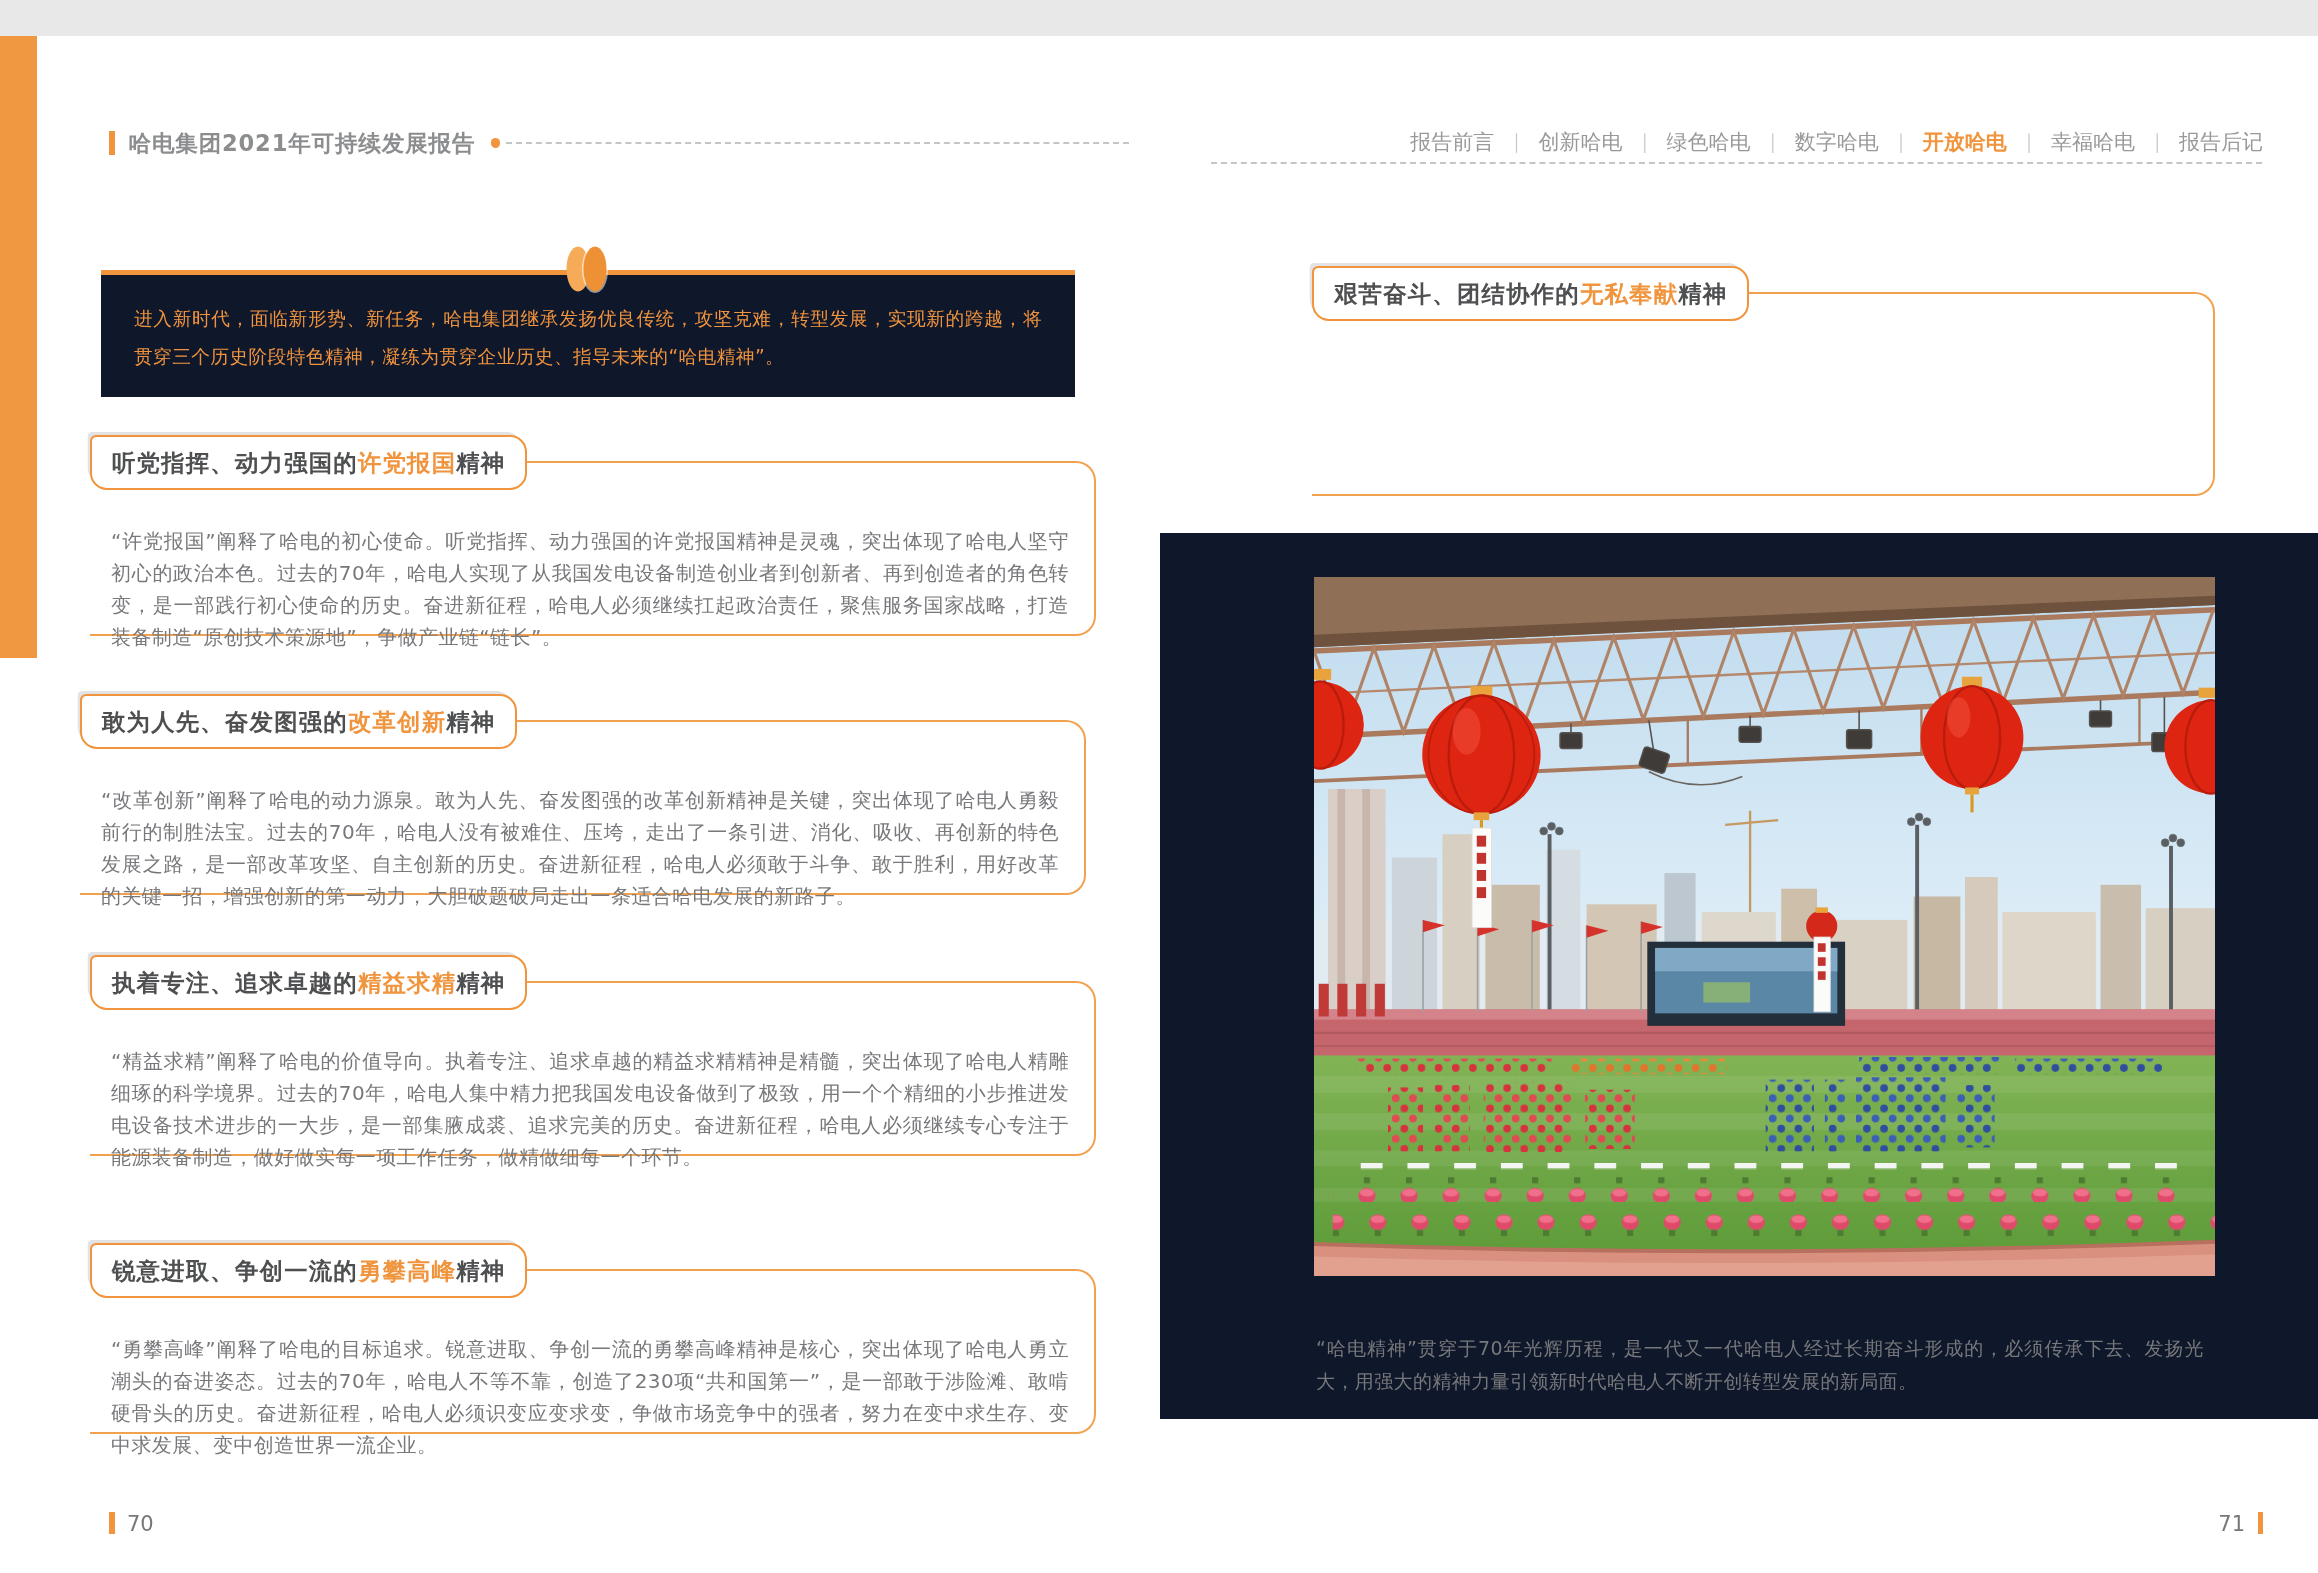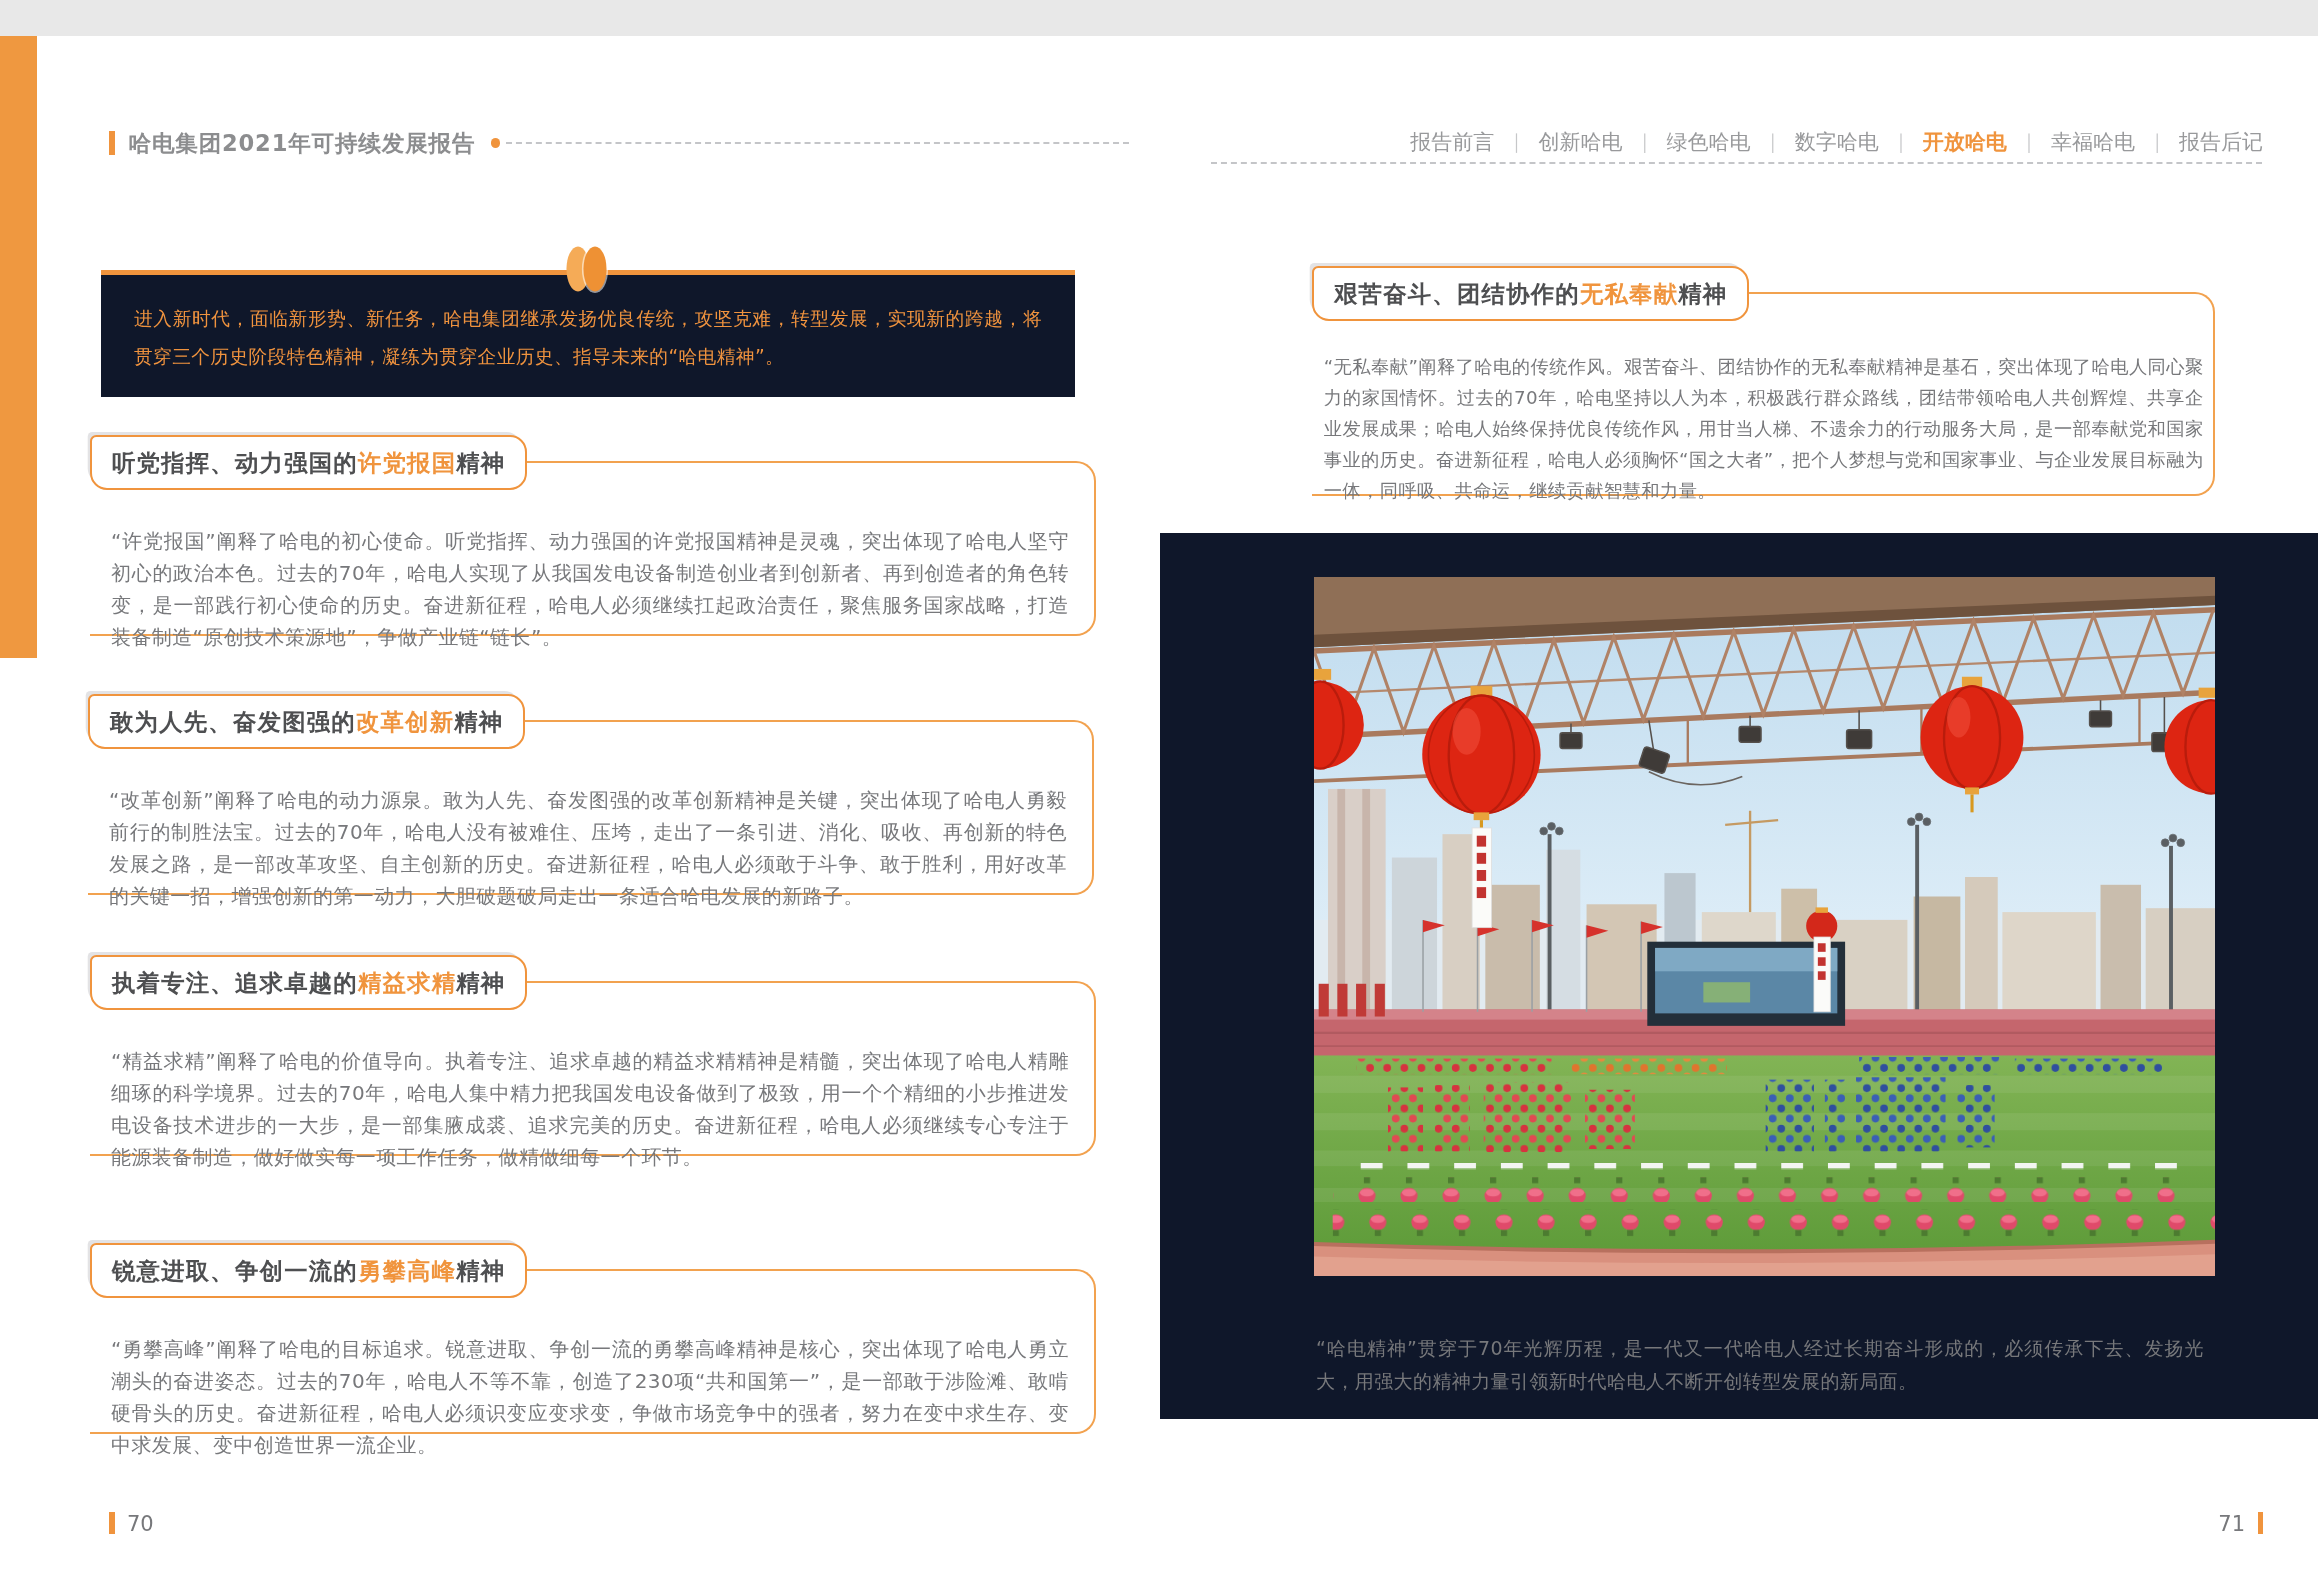--- a/index.html
+++ b/index.html
@@ -92,21 +92,21 @@
   <section class="sec" style="left:90px;top:399px;width:1006px;height:201px">
     <div class="sec-frame"></div>
     <div class="sec-titlebox">
         <span>听党指挥、动力强国的</span>
         <span class="hl">许党报国</span>
         <span>精神</span>
       </div>
     <p class="sec-body" style="width:958px">“许党报国”阐释了哈电的初心使命。听党指挥、动力强国的许党报国精神是灵魂，突出体现了哈电人坚守初心的政治本色。过去的70年，哈电人实现了从我国发电设备制造创业者到创新者、再到创造者的角色转变，是一部践行初心使命的历史。奋进新征程，哈电人必须继续扛起政治责任，聚焦服务国家战略，打造装备制造“原创技术策源地”，争做产业链“链长”。</p>
   </section>
 
-  <section class="sec" style="left:88px;top:658px;width:1006px;height:201px">
+  <section class="sec" style="left:80px;top:658px;width:1006px;height:201px">
     <div class="sec-frame"></div>
     <div class="sec-titlebox">
         <span>敢为人先、奋发图强的</span>
         <span class="hl">改革创新</span>
         <span>精神</span>
       </div>
     <p class="sec-body" style="width:958px">“改革创新”阐释了哈电的动力源泉。敢为人先、奋发图强的改革创新精神是关键，突出体现了哈电人勇毅前行的制胜法宝。过去的70年，哈电人没有被难住、压垮，走出了一条引进、消化、吸收、再创新的特色发展之路，是一部改革攻坚、自主创新的历史。奋进新征程，哈电人必须敢于斗争、敢于胜利，用好改革的关键一招，增强创新的第一动力，大胆破题破局走出一条适合哈电发展的新路子。</p>
   </section>
 
   <section class="sec" style="left:90px;top:919px;width:1006px;height:201px">
@@ -129,21 +129,20 @@
     <p class="sec-body" style="width:958px">“勇攀高峰”阐释了哈电的目标追求。锐意进取、争创一流的勇攀高峰精神是核心，突出体现了哈电人勇立潮头的奋进姿态。过去的70年，哈电人不等不靠，创造了230项“共和国第一”，是一部敢于涉险滩、敢啃硬骨头的历史。奋进新征程，哈电人必须识变应变求变，争做市场竞争中的强者，努力在变中求生存、变中求发展、变中创造世界一流企业。</p>
   </section>
 
   <section class="sec" style="left:1312px;top:230px;width:903px;height:230px">
     <div class="sec-frame"></div>
     <div class="sec-titlebox">
         <span>艰苦奋斗、团结协作的</span>
         <span class="hl">无私奉献</span>
         <span>精神</span>
       </div>
-    <p class="sec-body" style="width:880px;font-size:18.3px;line-height:31px;left:11.7px;top:67px">“无私奉献”阐释了哈电的传统作风。艰苦奋斗、团结协作的无私奉献精神是基石，突出体现了哈电人同心聚力的家国情怀。过去的70年，哈电坚持以人为本，积极践行群众路线，团结带领哈电人共创辉煌、共享企业发展成果；哈电人始终保持优良传统作风，用甘当人梯、不遗余力的行动服务大局，是一部奉献党和国家事业的历史。奋进新征程，哈电人必须胸怀“国之大者”，把个人梦想与党和国家事业、与企业发展目标融为一体，同呼吸、共命运，继续贡献智慧和力量。</p>
   </section>
 
   <div class="photo-panel">
     <div class="photo">
       <svg viewBox="0 0 1157 897" preserveAspectRatio="none">
         <defs>
           <linearGradient id="sky" x1="0" y1="0" x2="0" y2="1">
             <stop offset="0" stop-color="#bfdbee"></stop>
               <stop offset="1" stop-color="#e9f4fb"></stop>
           </linearGradient>

